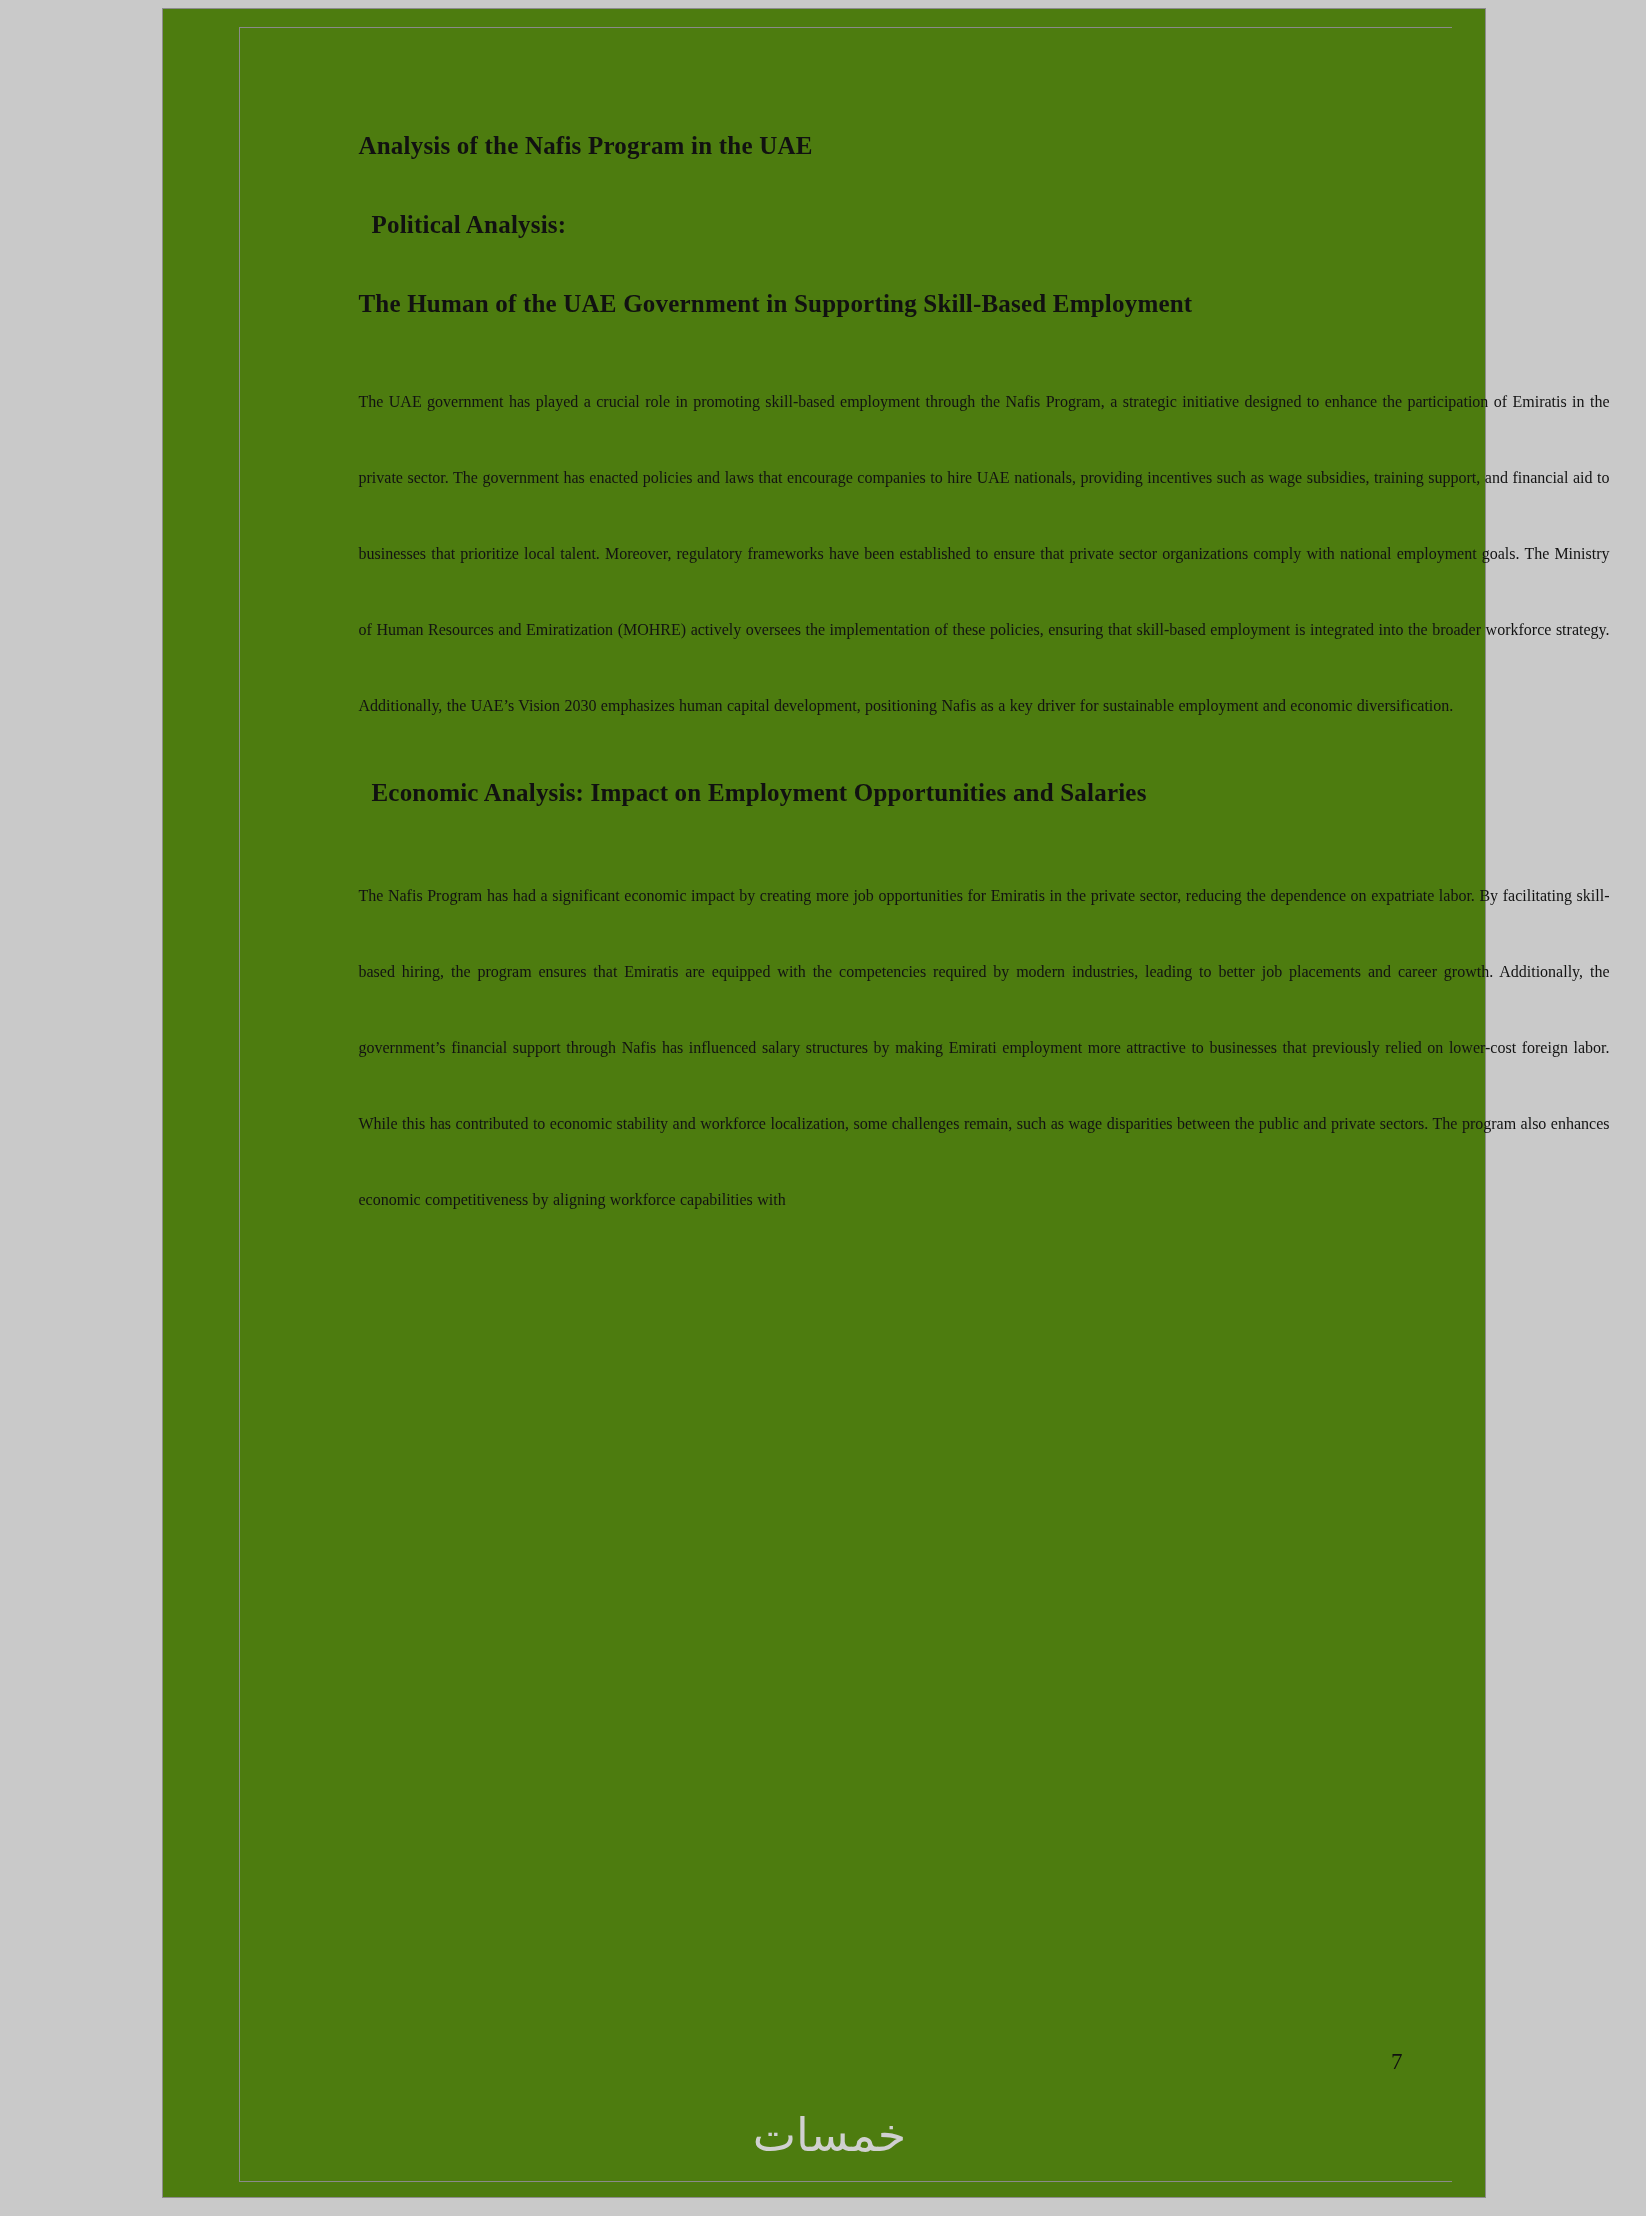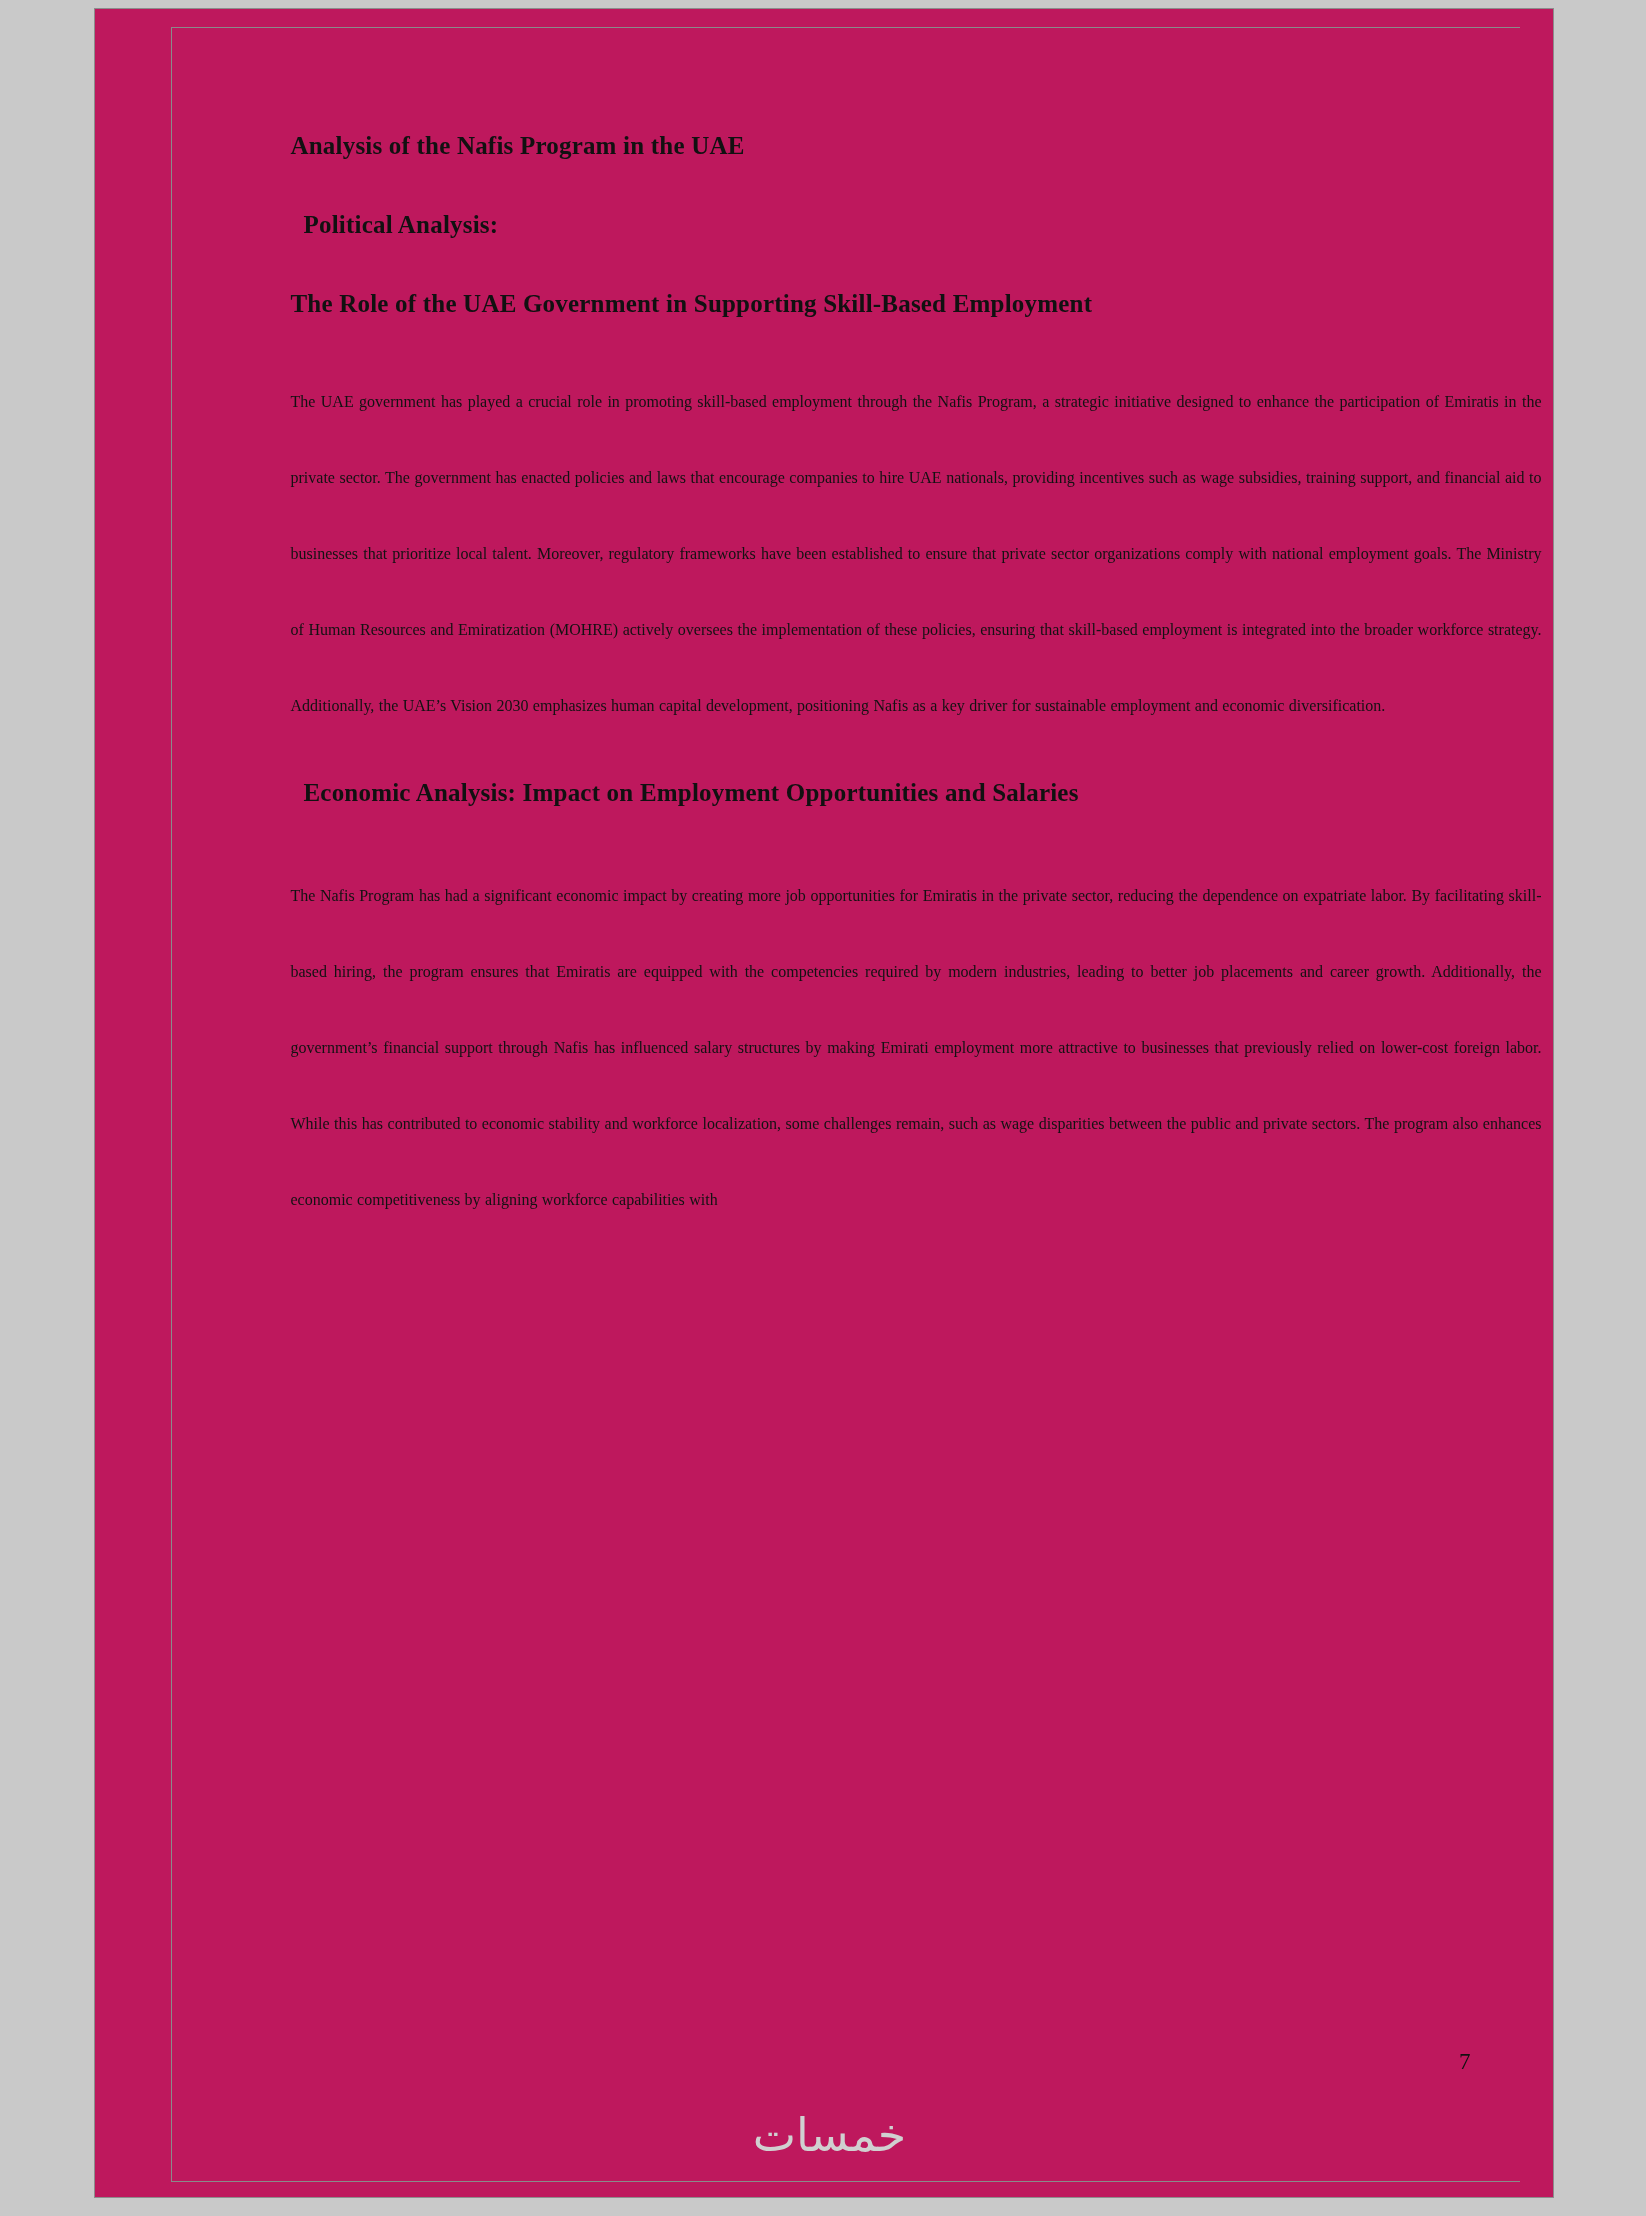--- a/index.html
+++ b/index.html
@@ -9,24 +9,24 @@
   }
   body {
     width: 1647px;
     height: 2216px;
     font-family: "Liberation Serif", serif;
     display: flex;
     justify-content: center;
     align-items: flex-start;
   }
   .page-outer {
-    width: 1460px;
+    width: 1324px;
     height: 2190px;
     margin-top: 8.2px;
-    background: #be185d;
+    background: #4d7c0f;
     border: 1.6px solid #8c8c8c;
     box-sizing: border-box;
     position: relative;
   }
   .page-inner {
     position: absolute;
     left: 76px;
     top: 18px;
     right: 33px;
     bottom: 15px;
@@ -98,21 +98,21 @@
 <body>
 
 <div class="page-outer">
   <div class="page-inner"></div>
 
   <div class="content">
     <h1 class="doc-title">Analysis of the Nafis Program in the UAE</h1>
 
     <h2 class="section-head">Political Analysis:</h2>
 
-    <h3 class="sub-head">The Role of the UAE Government in Supporting Skill-Based Employment</h3>
+    <h3 class="sub-head">The Human of the UAE Government in Supporting Skill-Based Employment</h3>
 
     <p class="body-text">The UAE government has played a crucial role in promoting skill-based employment through the Nafis Program, a strategic initiative designed to enhance the participation of Emiratis in the private sector. The government has enacted policies and laws that encourage companies to hire UAE nationals, providing incentives such as wage subsidies, training support, and financial aid to businesses that prioritize local talent. Moreover, regulatory frameworks have been established to ensure that private sector organizations comply with national employment goals. The Ministry of Human Resources and Emiratization (MOHRE) actively oversees the implementation of these policies, ensuring that skill-based employment is integrated into the broader workforce strategy. Additionally, the UAE’s Vision 2030 emphasizes human capital development, positioning Nafis as a key driver for sustainable employment and economic diversification.</p>
 
     <h2 class="section-head">Economic Analysis: Impact on Employment Opportunities and Salaries</h2>
 
     <p class="body-text">The Nafis Program has had a significant economic impact by creating more job opportunities for Emiratis in the private sector, reducing the dependence on expatriate labor. By facilitating skill-based hiring, the program ensures that Emiratis are equipped with the competencies required by modern industries, leading to better job placements and career growth. Additionally, the government’s financial support through Nafis has influenced salary structures by making Emirati employment more attractive to businesses that previously relied on lower-cost foreign labor. While this has contributed to economic stability and workforce localization, some challenges remain, such as wage disparities between the public and private sectors. The program also enhances economic competitiveness by aligning workforce capabilities with</p>
   </div>
 
   <div class="page-number">7</div>
   <div class="watermark">خمسات</div>

